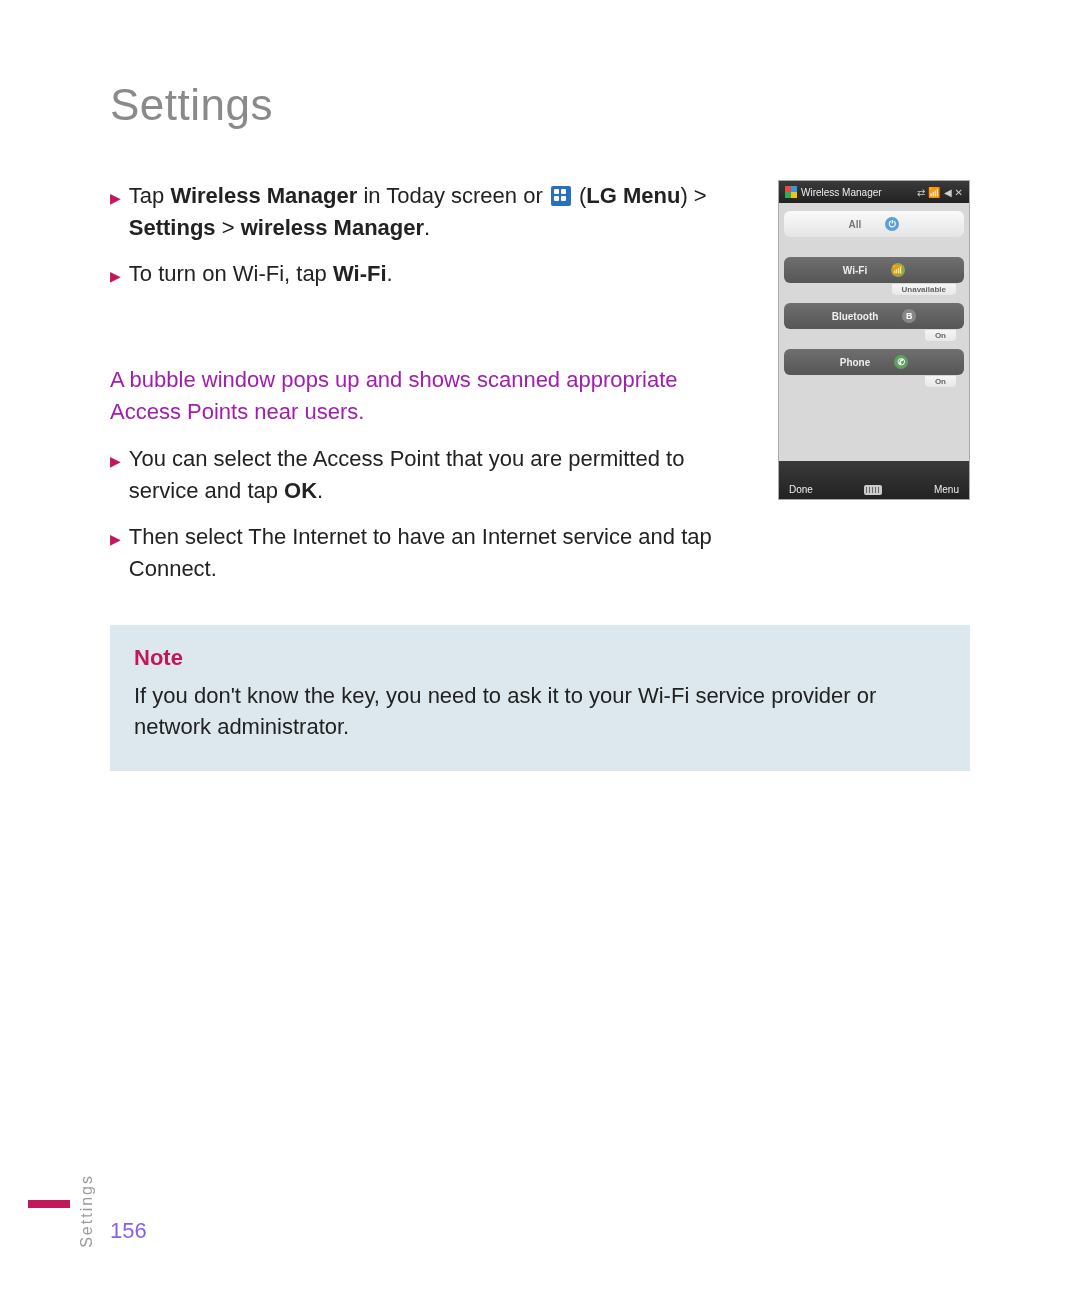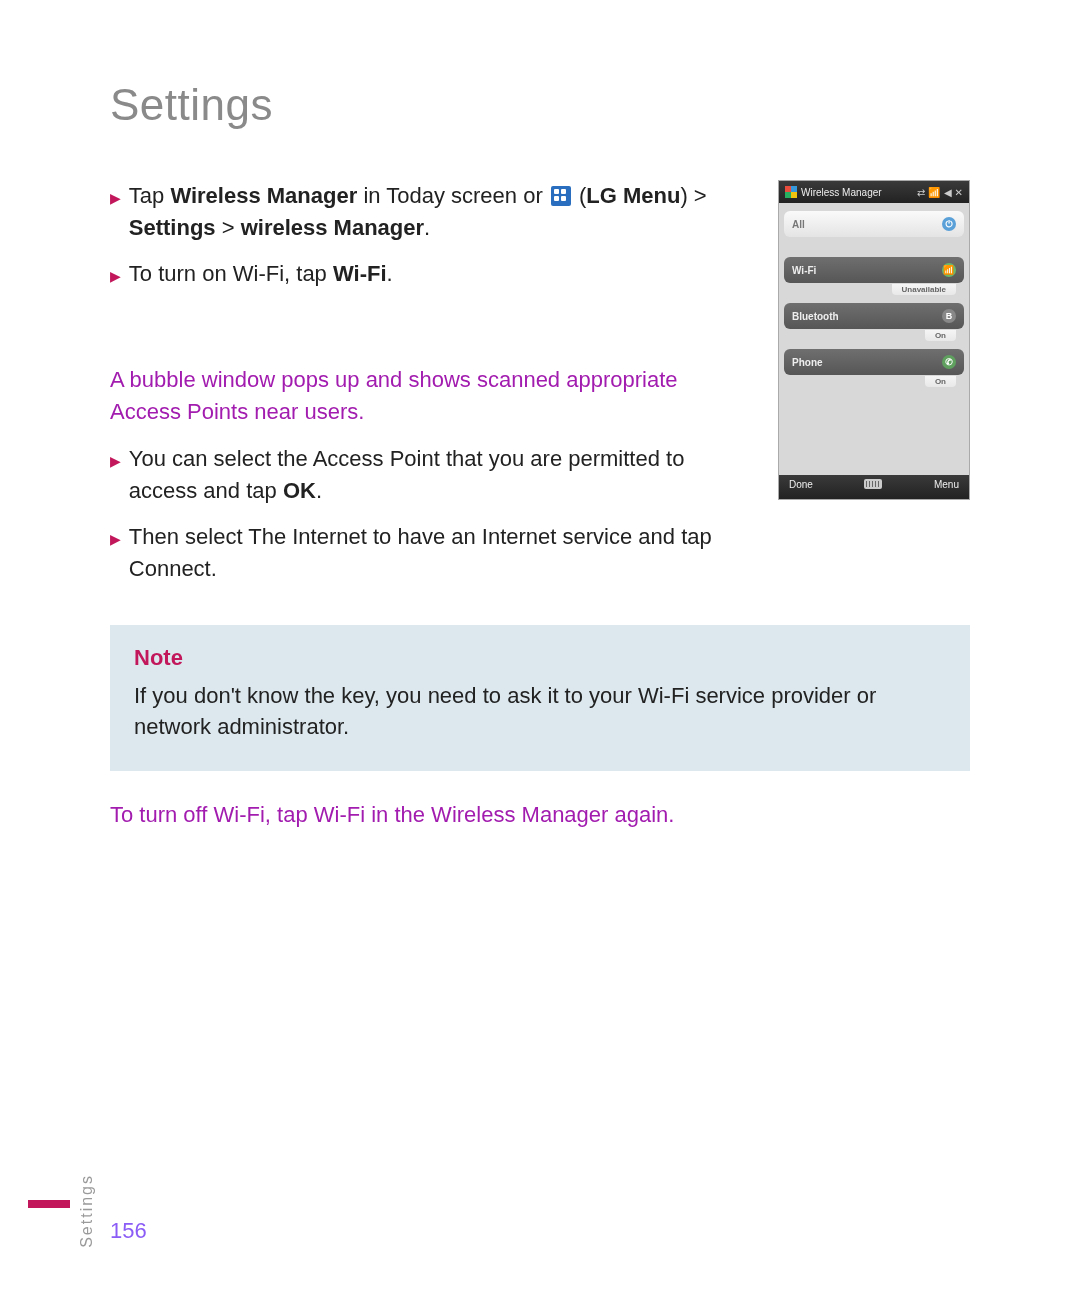--- a/index.html
+++ b/index.html
@@ -129,21 +129,21 @@
       display: flex;
       flex-direction: column;
       gap: 8px;
     }
     .wm-row {
       background: linear-gradient(#6f6f6f, #565656);
       border-radius: 6px;
       height: 26px;
       display: flex;
       align-items: center;
-      justify-content: space-between;
+      justify-content: center;
       padding: 0 8px;
       color: #eee;
       font-size: 10px;
       font-weight: bold;
       position: relative;
       gap: 24px;
     }
     .wm-row.light { background: linear-gradient(#fafafa, #e4e4e4); color: #777; }
     .wm-icon {
       width: 14px; height: 14px;
@@ -165,26 +165,26 @@
       font-size: 8px;
       color: #666;
       background: linear-gradient(#f5f5f5, #e8e8e8);
       padding: 1px 10px;
       border-radius: 0 0 4px 4px;
     }
     .wm-group { margin-bottom: 12px; }
     .phone-bottom {
       display: flex;
       justify-content: space-between;
-      align-items: flex-start;
+      align-items: flex-end;
       background: linear-gradient(#3a3a3a, #222);
       color: #eee;
       font-size: 10px;
       padding: 4px 10px;
-      height: 24px;
+      height: 38px;
     }
     .kbd-icon {
       width: 18px; height: 10px;
       background: #ccc;
       border-radius: 2px;
       position: relative;
     }
     .kbd-icon::before {
       content: "";
       position: absolute;
@@ -234,21 +234,21 @@
         <div class="bullet-item">
           <span class="arrow">▶</span>
           <span class="txt"><span>To turn on Wi-Fi, tap </span><strong>Wi-Fi</strong><span>.</span></span>
         </div>
       </div>
     <div style="height:60px;"></div>
     <p class="body-para">A bubble window pops up and shows scanned appropriate  Access Points near users.</p>
     <div id="mid-bullets">
         <div class="bullet-item">
           <span class="arrow">▶</span>
-          <span class="txt"><span>You can select the Access Point that you are permitted to access and tap </span><strong>OK</strong><span>.</span></span>
+          <span class="txt"><span>You can select the Access Point that you are permitted to service and tap </span><strong>OK</strong><span>.</span></span>
         </div>
         <div class="bullet-item">
           <span class="arrow">▶</span>
           <span class="txt"><span>Then select The Internet to have an Internet service and tap Connect.</span></span>
         </div>
       </div>
   </div>
 
   <div class="phone-shot">
     <div class="phone-top">
@@ -301,18 +301,17 @@
 </div>
 
 <div class="note-box">
   <div class="note-title">Note</div>
   <div id="note-paras">
       <p class="note-para">If you don't know the key, you need to ask it to your Wi-Fi service provider or network administrator.</p>
     </div>
 </div>
 
 <div id="after-paras">
-    <p class="body-para">To turn off Wi-Fi, tap Wi-Fi in the Wireless Manager again.</p>
   </div>
 
 <div class="footer-tab">Settings</div>
 <div class="footer-bar"></div>
 <div class="page-number">156</div>
 
 </body></html>

